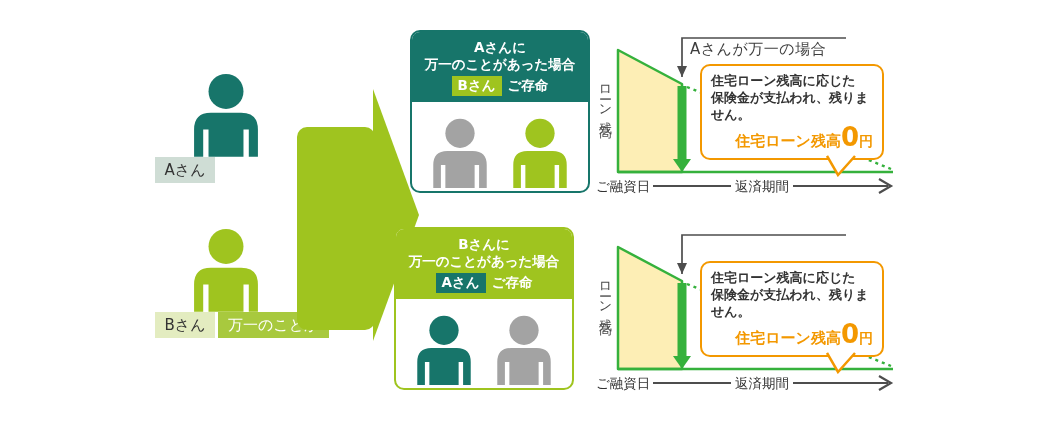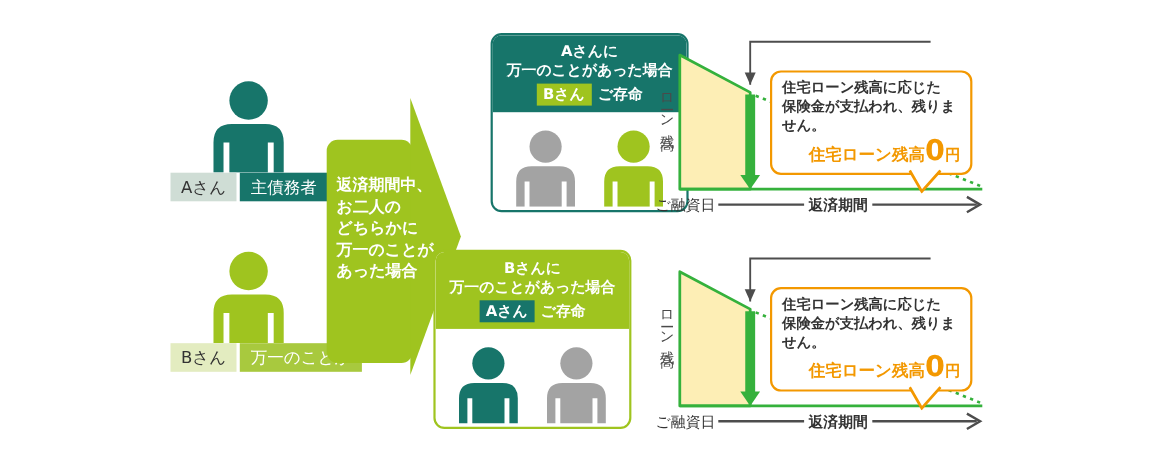--- a/index.html
+++ b/index.html
@@ -47,21 +47,21 @@
   .case-body{display:flex;justify-content:space-between;align-items:flex-end;
     padding:0 16px 9px;height:86px;}
 
   
   .chart{position:absolute;width:314px;height:172px;}
   .ylabel{position:absolute;left:0;top:48px;writing-mode:vertical-rl;
     font-size:13px;letter-spacing:2px;color:#4a4a4a;}
   .case-label{position:absolute;left:94px;top:12px;font-size:15px;color:#3d3d3d;letter-spacing:0.5px;}
   .origin-label{position:absolute;left:0;top:150px;font-size:13.5px;color:#333;}
   .xaxis-label{position:absolute;left:135px;top:150px;width:62px;text-align:center;
-    font-size:13.5px;color:#333;font-weight:bold;}
+    font-size:13.5px;color:#333;}
   .bubble{position:absolute;left:104px;top:36px;width:184px;box-sizing:border-box;
     background:#fff;border:2.5px solid #f39800;border-radius:10px;
     padding:6px 9px 7px;z-index:2;}
   .bubble-line{font-size:13px;line-height:17px;font-weight:bold;color:#333;}
   .bubble-highlight{margin-top:1px;text-align:right;color:#f39800;font-weight:bold;}
   .hl-prefix{font-size:15px;}
   .hl-zero{font-size:26px;line-height:26px;}
   .hl-suffix{font-size:14px;}
   .bubble-tail{position:absolute;left:124px;bottom:-19px;width:30px;height:22px;}
 </style>
@@ -69,43 +69,37 @@
 <body>
 
 <div class="stage">
 
   <svg class="person abs c-teal" style="left:188px;top:73px;" width="76" height="84" viewBox="0 0 100 110">
     <circle cx="50" cy="24" r="23" fill="currentColor"></circle>
     <path d="M8,110 L8,74 Q8,52 30,52 L70,52 Q92,52 92,74 L92,110 L80,110 L80,74 L73,74 L73,110 L27,110 L27,74 L20,74 L20,110 Z" fill="currentColor"></path>
   </svg>
   <div class="chip-row abs" style="left:155px;top:157px;">
     <span class="name-chip sage">Aさん</span>
-    <span class="role-chip teal">主債務者</span>
   </div>
 
   <svg class="person abs c-lime" style="left:188px;top:228px;" width="76" height="84" viewBox="0 0 100 110">
     <circle cx="50" cy="24" r="23" fill="currentColor"></circle>
     <path d="M8,110 L8,74 Q8,52 30,52 L70,52 Q92,52 92,74 L92,110 L80,110 L80,74 L73,74 L73,110 L27,110 L27,74 L20,74 L20,110 Z" fill="currentColor"></path>
   </svg>
   <div class="chip-row abs" style="left:155px;top:312px;">
     <span class="name-chip palelime">Bさん</span>
     <span class="role-chip lime">万一のことが</span>
   </div>
 
   <svg class="abs" style="left:293px;top:85px;" width="130" height="260" viewBox="0 0 130 260">
     <rect x="4" y="42" width="78" height="203" rx="10" fill="#9fc41f"></rect>
     <polygon points="80,4 126,130 80,256" fill="#9fc41f"></polygon>
   </svg>
-  <div class="arrow-text">返済期間中、
-お二人の
-どちらかに
-万一のことが
-あった場合</div>
 
-  <div class="case-box teal-box" style="left:410px;top:30px;margin-left:36px;">
+  <div class="case-box teal-box" style="left:410px;top:30px;">
     <div class="case-header">
       <div class="case-title">Aさんに
 万一のことがあった場合</div>
       <div class="survivor-row">
         <span class="survivor-chip lime-bg">Bさん</span>
         <span class="survivor-status">ご存命</span>
       </div>
     </div>
     <div class="case-body">
       <svg class="person c-gray" width="64" height="70" viewBox="0 0 100 110">
@@ -147,20 +141,21 @@
       <line x1="91" y1="59" x2="295" y2="141" stroke="#35b13c" stroke-width="2.4" stroke-dasharray="3,4"></line>
       <line x1="86" y1="58" x2="86" y2="132" stroke="#35b13c" stroke-width="9"></line>
       <polygon points="77,131 95,131 86,144" fill="#35b13c"></polygon>
       <path d="M86,49 L86,10 L250,10" fill="none" stroke="#4d4d4d" stroke-width="1.7"></path>
       <polygon points="81,38 91,38 86,49" fill="#4d4d4d"></polygon>
       <line x1="57" y1="158" x2="135" y2="158" stroke="#4d4d4d" stroke-width="2.2"></line>
       <line x1="197" y1="158" x2="292" y2="158" stroke="#4d4d4d" stroke-width="2.2"></line>
       <polyline points="283,151 295,158 283,165" fill="none" stroke="#4d4d4d" stroke-width="2.2"></polyline>
     </svg>
     <div class="ylabel">ローン残高</div>
+    <div class="case-label">Aさんが万一の場合</div>
     <div class="origin-label">ご融資日</div>
     <div class="xaxis-label">返済期間</div>
     <div class="bubble">
       <div class="bubble-line">住宅ローン残高に応じた</div>
       <div class="bubble-line">保険金が支払われ、残りません。</div>
       <div class="bubble-highlight">
         <span class="hl-prefix">住宅ローン残高</span><span class="hl-zero">0</span><span class="hl-suffix">円</span>
       </div>
       <svg class="bubble-tail" viewBox="0 0 30 22">
         <path d="M1,1 L12,20 L29,1" fill="#ffffff" stroke="#f39800" stroke-width="2.5"></path>

